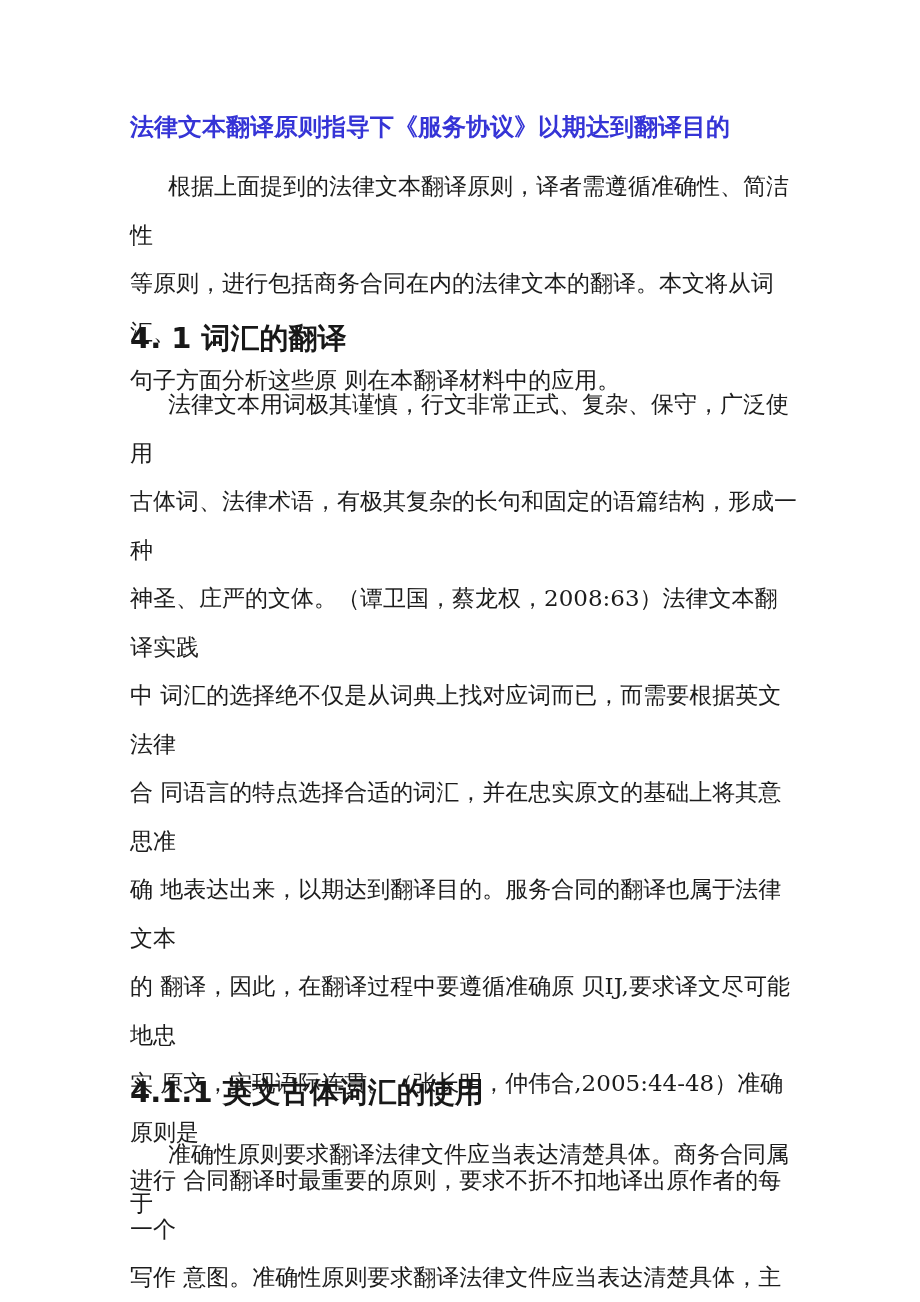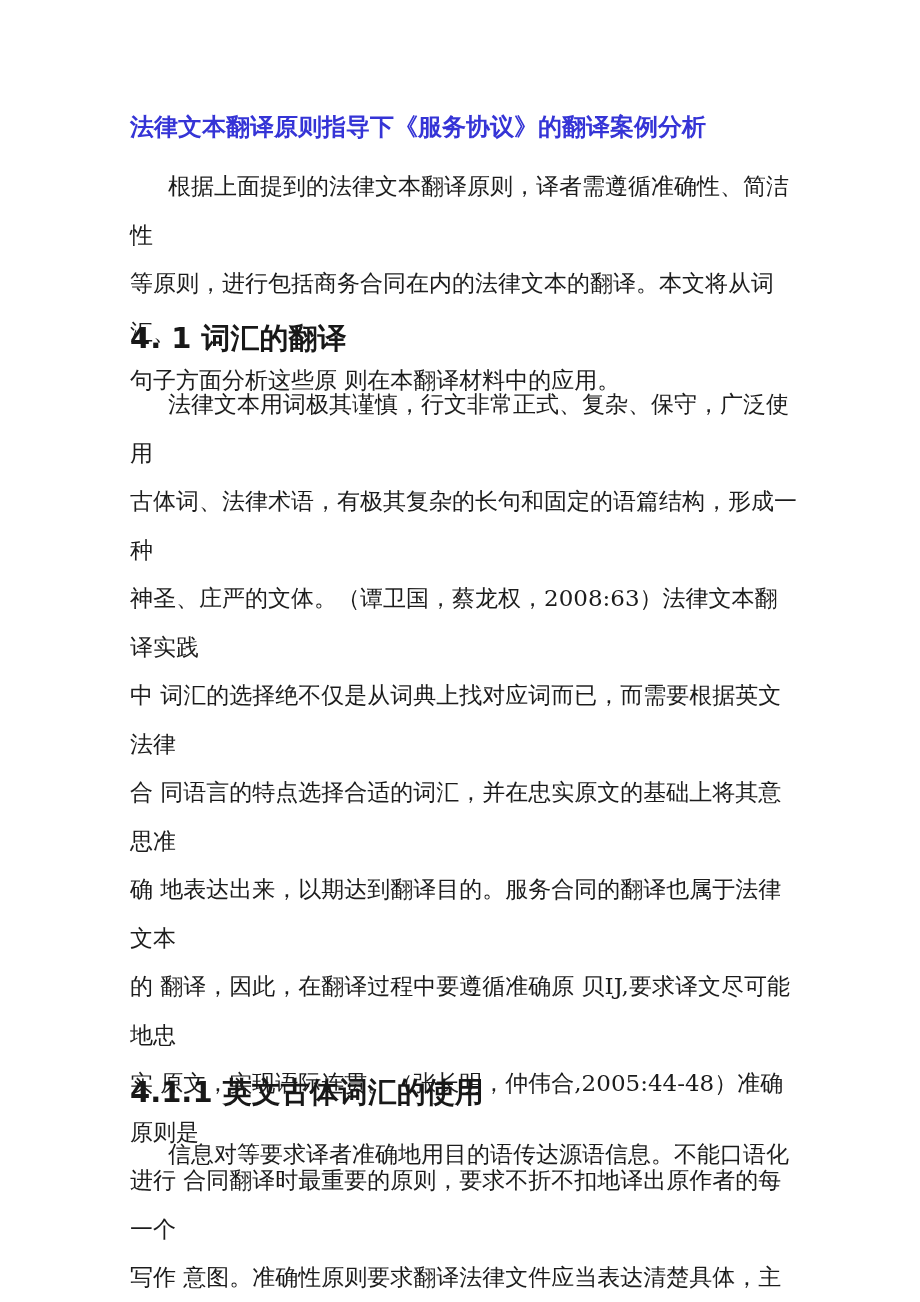--- a/index.html
+++ b/index.html
@@ -47,21 +47,21 @@
     white-space: pre-line;
   }
   .heading-4-1 { top: 291px; }
   .heading-4-1-1 { top: 1040px; }
 </style>
 </head>
 <body>
 
 <div class="page">
 
-  <h1 class="block doc-title">法律文本翻译原则指导下《服务协议》的翻译案例分析</h1>
+  <h1 class="block doc-title">法律文本翻译原则指导下《服务协议》以期达到翻译目的</h1>
 
   <p class="block para para-1">根据上面提到的法律文本翻译原则，译者需遵循准确性、简洁性
 等原则，进行包括商务合同在内的法律文本的翻译。本文将从词汇、
 句子方面分析这些原 则在本翻译材料中的应用。</p>
 
   <h2 class="block section-heading heading-4-1">4. 1 词汇的翻译</h2>
 
   <p class="block para para-2">法律文本用词极其谨慎，行文非常正式、复杂、保守，广泛使用
 古体词、法律术语，有极其复杂的长句和固定的语篇结构，形成一种
 神圣、庄严的文体。（谭卫国，蔡龙权，2008:63）法律文本翻译实践
@@ -72,15 +72,15 @@
 实 原文，实现语际连贯。（张长明，仲伟合,2005:44-48）准确原则是
 进行 合同翻译时最重要的原则，要求不折不扣地译出原作者的每一个
 写作 意图。准确性原则要求翻译法律文件应当表达清楚具体，主语不
 同语 言之间在表达上的差异，绝对避免因使用错误的词语而失去准确
 性，  从而产生不同的法律后果。规范性原则认为，合同用词必须规
 范、正 式，不能口语化，且专业性强、准确严谨。所以在处理词汇翻
 译时，  译者坚持准确性原则、规范性原则。</p>
 
   <h3 class="block section-heading heading-4-1-1">4.1.1 英文古体词汇的使用</h3>
 
-  <p class="block para para-3">信息对等要求译者准确地用目的语传达源语信息。不能口语化</p>
+  <p class="block para para-3">准确性原则要求翻译法律文件应当表达清楚具体。商务合同属于</p>
 
 </div>
 
 </body></html>

